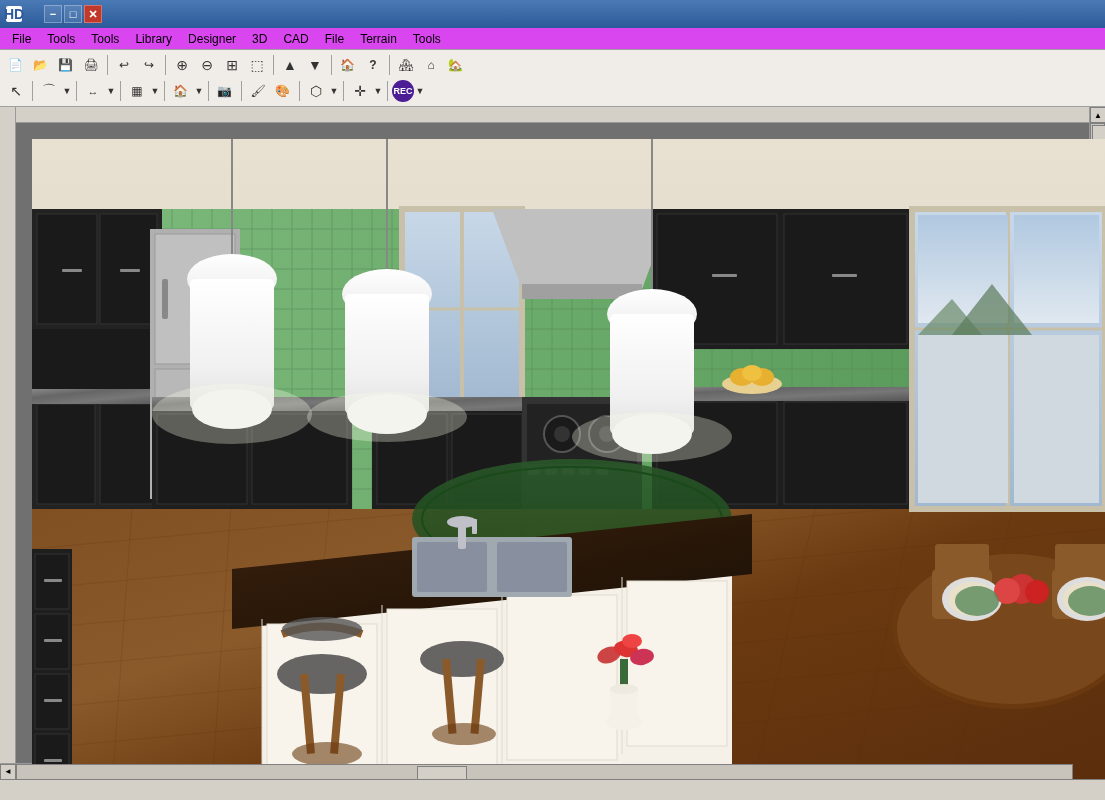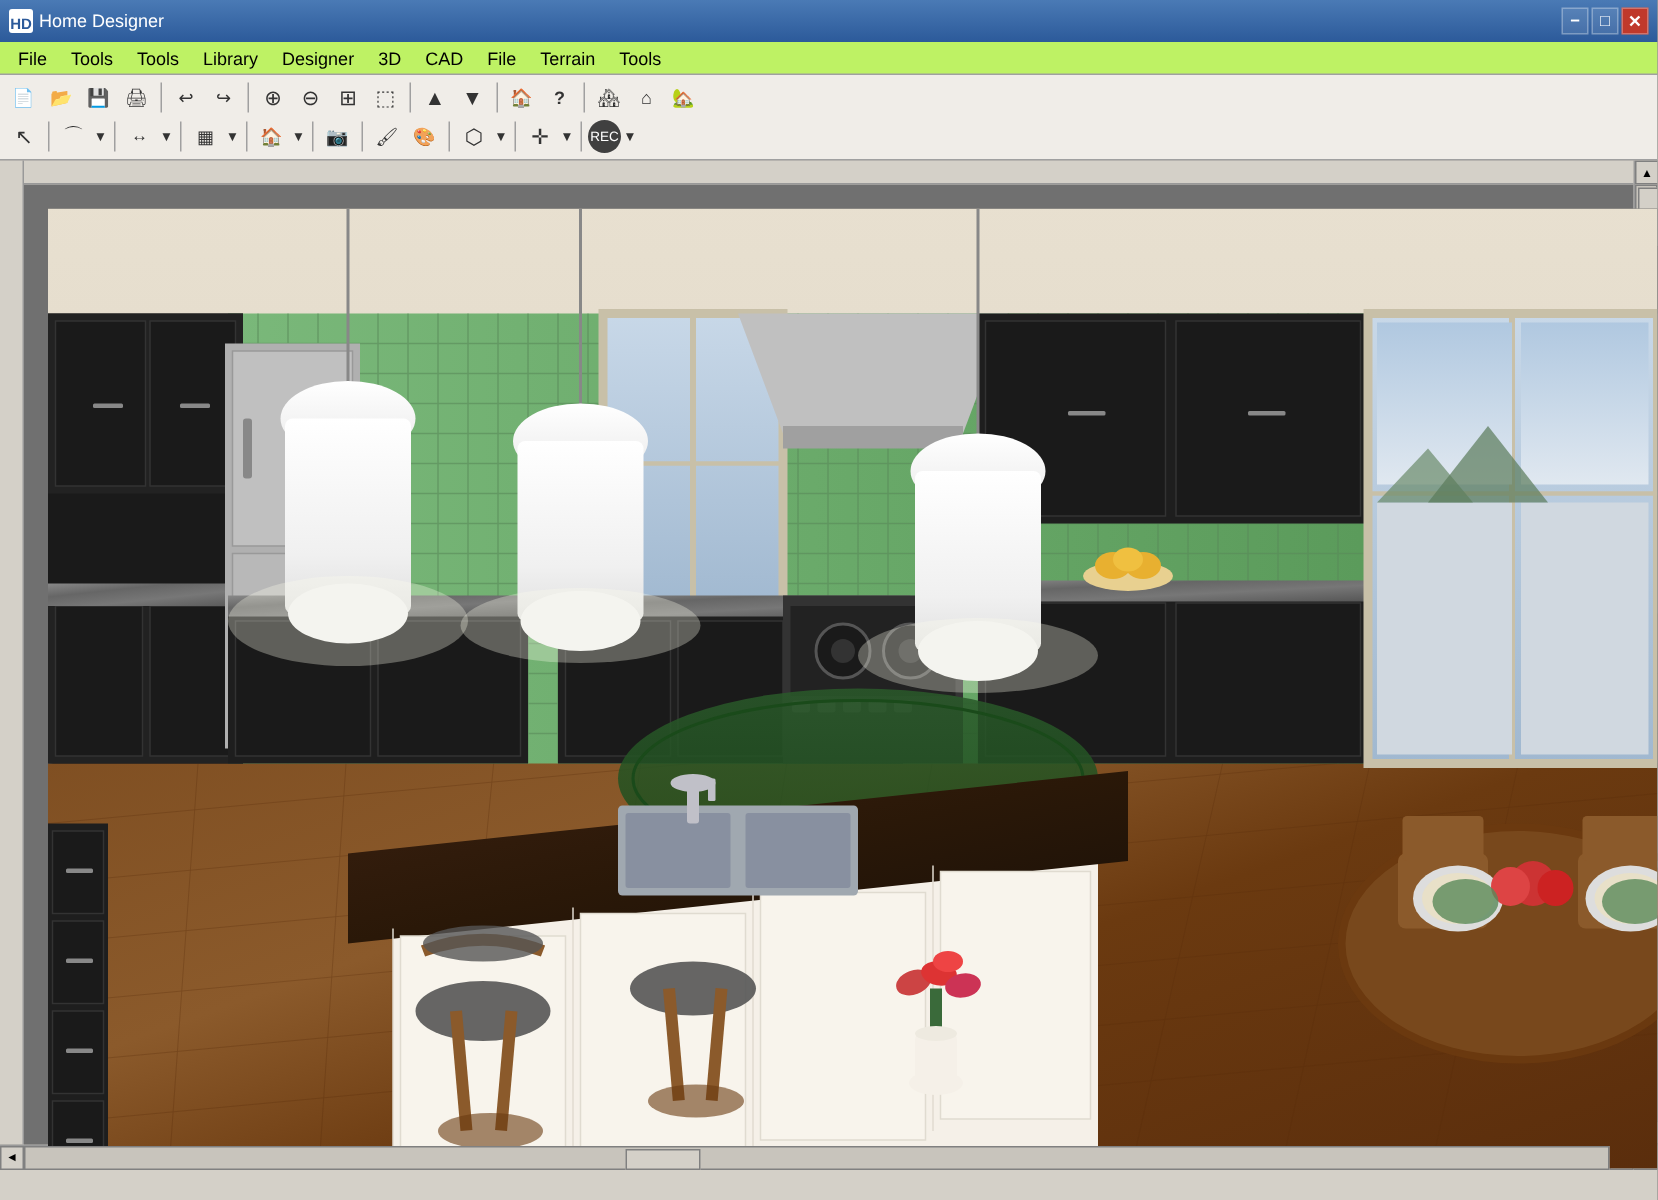--- a/index.html
+++ b/index.html
@@ -19,27 +19,27 @@
       display: flex;
       align-items: center;
       padding: 0 6px;
       color: white;
       font-size: 12px;
       font-weight: bold;
     }
     #titlebar .title-icon {
       width: 16px;
       height: 16px;
-      margin-right: 4px;
+      margin-right: 22px;
       background: #fff;
       border-radius: 2px;
       display: flex;
-      align-items: flex-end;
+      align-items: center;
       justify-content: center;
-      font-size: 10px;
+      font-size: 14px;
       color: #2c5a9a;
       font-weight: bold;
     }
     #titlebar .title-text {
       flex: 1;
       font-size: 12px;
       font-weight: normal;
     }
     #titlebar .window-controls {
       display: flex;
@@ -55,21 +55,21 @@
       color: white;
       cursor: pointer;
       border: 1px solid rgba(255,255,255,0.3);
       background: rgba(255,255,255,0.1);
     }
     .win-btn.close { background: #c0392b; }
 
     
     #menubar {
       height: 22px;
-      background: #bef264;
+      background: #d946ef;
       display: flex;
       align-items: center;
       padding: 0 4px;
       border-bottom: 1px solid #a0a0a0;
     }
     .menu-item {
       padding: 2px 8px;
       font-size: 12px;
       color: #000;
       cursor: pointer;
@@ -181,21 +181,20 @@
       cursor: pointer;
     }
   </style>
 </head>
 <body>
 
 <div id="titlebar">
   <div class="title-icon">
     <span>HD</span>
   </div>
-  <span class="title-text">Home Designer</span>
   <div class="window-controls">
     <div class="win-btn">−</div>
     <div class="win-btn">□</div>
     <div class="win-btn close">✕</div>
   </div>
 </div>
 
 <div id="menubar">
   <div class="menu-item">File</div>
   <div class="menu-item">Tools</div>
@@ -255,21 +254,21 @@
     <div class="tb-separator"></div>
     <div class="tb-btn">🖌</div>
     <div class="tb-btn">🎨</div>
     <div class="tb-separator"></div>
     <div class="tb-btn" style="font-size:14px;">⬡</div>
     <div class="tb-btn tb-dropdown-arrow" style="width:10px; font-size:9px;">▼</div>
     <div class="tb-separator"></div>
     <div class="tb-btn" style="font-size:14px;">✛</div>
     <div class="tb-btn tb-dropdown-arrow" style="width:10px; font-size:9px;">▼</div>
     <div class="tb-separator"></div>
-    <div class="tb-btn" style="background:#404040; color:white; border-radius:50%; width:22px; height:22px; font-size:9px; font-weight:normal;">REC</div>
+    <div class="tb-btn" style="background:#4c1d95; color:white; border-radius:50%; width:22px; height:22px; font-size:9px; font-weight:bold;">REC</div>
     <div class="tb-btn tb-dropdown-arrow" style="width:10px; font-size:9px;">▼</div>
   </div>
 </div>
 
 <div id="main-area" style="display:flex; height: calc(800px - 28px - 22px - 56px - 22px - 16px); position:relative; background:#707070;">
 
   <div id="ruler-left" style="width:16px; background:#d4d0c8; border-right:1px solid #999; position:relative; z-index:2; flex-shrink:0;"></div>
 
   <div style="flex:1; position:relative; display:flex; flex-direction:column;">
 

